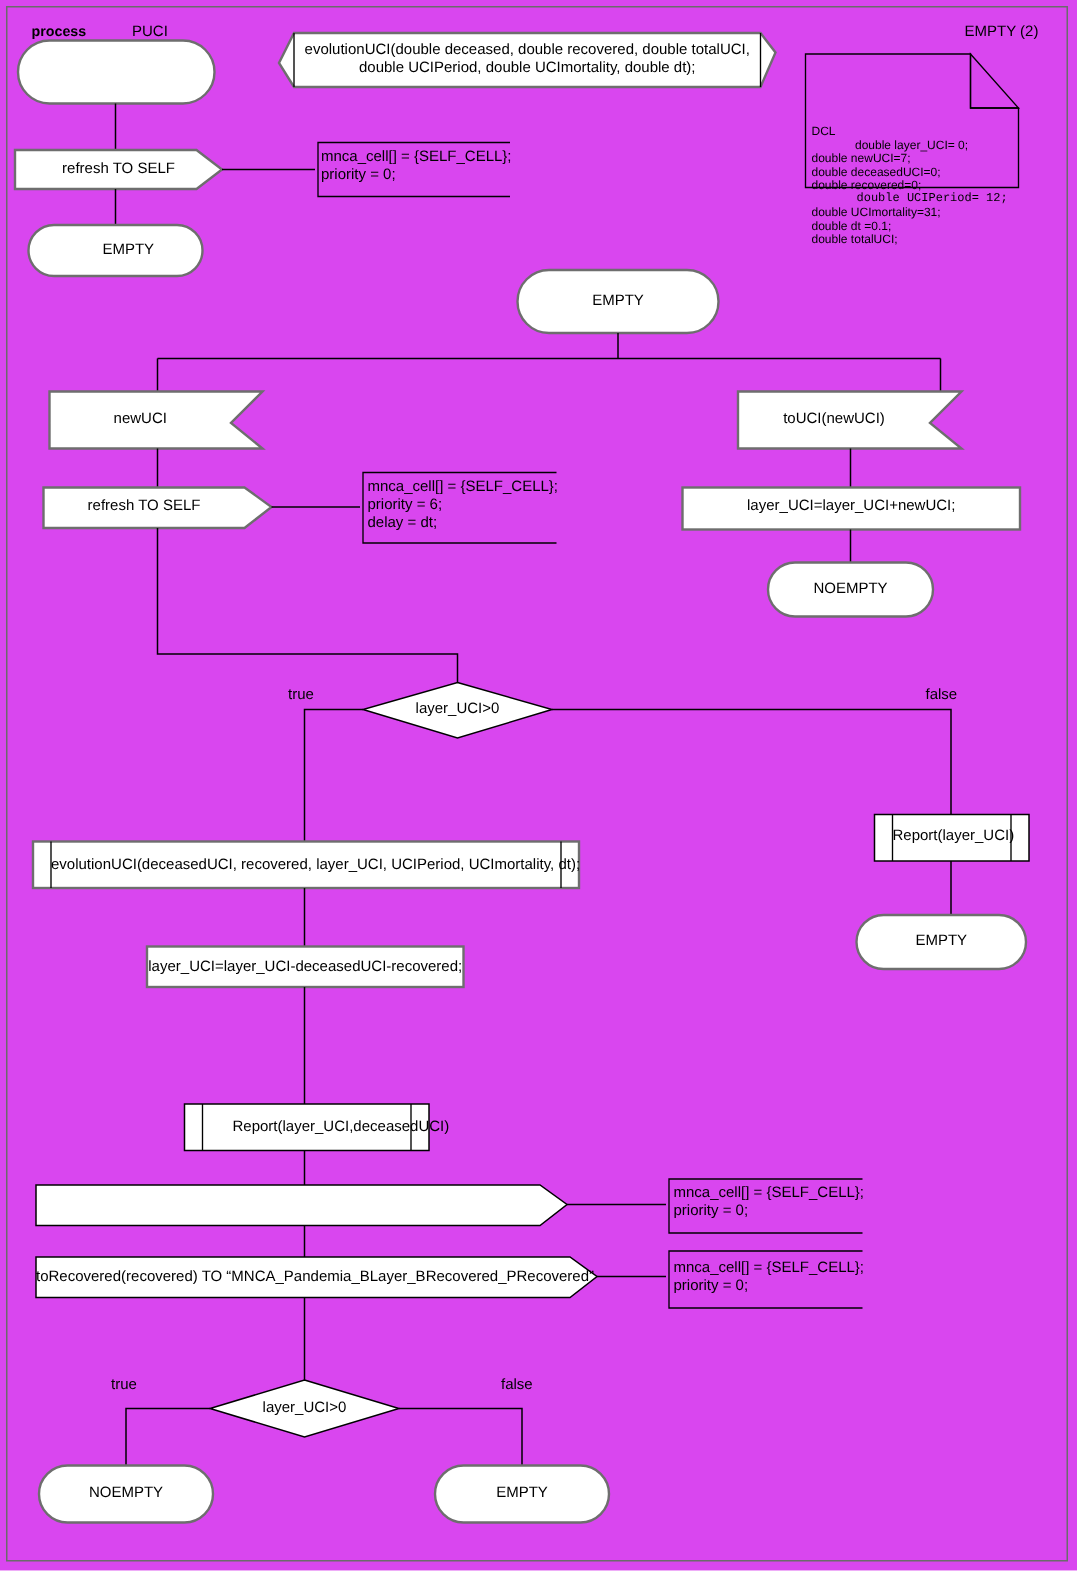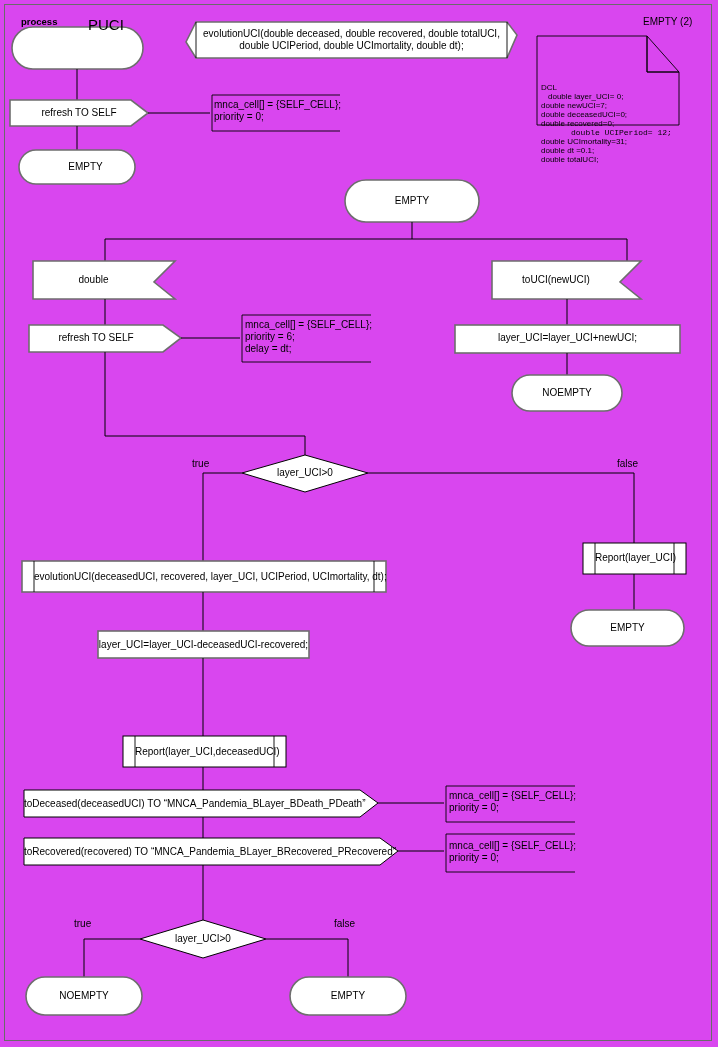--- a/index.html
+++ b/index.html
@@ -2,21 +2,21 @@
 <html><head>
 <meta charset="utf-8">
 <style>
   html,body{margin:0;padding:0;background:#ffffff;}
   body{font-family:"Liberation Sans", sans-serif;}
   #page{position:relative;width:718px;height:1047px;background:#d946ef;overflow:hidden;}
   #frame{position:absolute;left:4px;top:4px;width:708px;height:1037px;
          border:1.5px solid #6b6b6b;box-sizing:border-box;}
   .lbl{position:absolute;white-space:pre;color:#000;}
   .hdr{font-size:9.5px;font-weight:bold;}
-  .hdr2{font-size:15px;font-weight:normal;}
+  .hdr2{font-size:10px;font-weight:normal;}
   .txt{font-size:10px;line-height:11px;}
   .txt8{font-size:8px;line-height:9.6px;margin-top:44px;}
   .ctr{text-align:center;}
   svg{position:absolute;left:0;top:0;width:718px;height:1047px;overflow:visible;}
   .sh{fill:#ffffff;stroke:#000000;stroke-width:1;}
   .shg{fill:#ffffff;stroke:#6e6e6e;stroke-width:1.6;}
   .ln{stroke:#000000;stroke-width:1;fill:none;}
   .thin{stroke:#000;stroke-width:0.9;fill:none;}
 </style>
 </head>
@@ -117,60 +117,59 @@
   </svg>
 
   <div class="lbl hdr" style="left:21px;top:16px;">process</div>
   <div class="lbl hdr2" style="left:88px;top:16px;">PUCI</div>
   <div class="lbl txt" style="left:643px;top:16px;">EMPTY (2)</div>
 
   <div class="lbl txt ctr" style="left:196px;top:40px;width:311px;">double UCIPeriod, double UCImortality, double dt);</div>
   <div class="lbl txt ctr" style="left:196px;top:28px;width:311px;">evolutionUCI(double deceased, double recovered, double totalUCI,</div>
 
   <div class="lbl txt8" style="left:541px;top:39px;">DCL</div>
-  <div class="lbl txt8" style="left:548px;top:48px;">double layer_UCI= 0;</div>
+  <div class="lbl txt8" style="left:570px;top:48px;">double layer_UCI= 0;</div>
   <div class="lbl txt8" style="left:541px;top:57px;">double newUCI=7;</div>
   <div class="lbl txt8" style="left:541px;top:66px;">double deceasedUCI=0;</div>
   <div class="lbl txt8" style="left:541px;top:75px;">double recovered=0;</div>
   <div class="lbl txt8" style="left:571px;top:84px;font-family:Liberation Mono, monospace;">double UCIPeriod= 12;</div>
   <div class="lbl txt8" style="left:541px;top:93px;">double UCImortality=31;</div>
   <div class="lbl txt8" style="left:541px;top:102px;">double dt =0.1;</div>
   <div class="lbl txt8" style="left:541px;top:111px;">double totalUCI;</div>
 
   <div class="lbl txt ctr" style="left:10px;top:107px;width:138px;">refresh TO SELF</div>
   <div class="lbl txt ctr" style="left:36px;top:161px;width:99px;">EMPTY</div>
 
   <div class="lbl txt" style="left:214px;top:99px;">mnca_cell[] = {SELF_CELL};</div>
   <div class="lbl txt" style="left:214px;top:111px;">priority = 0;</div>
 
   <div class="lbl txt ctr" style="left:366px;top:195px;width:92px;">EMPTY</div>
 
-  <div class="lbl txt ctr" style="left:33px;top:274px;width:121px;">double</div>
+  <div class="lbl txt ctr" style="left:33px;top:274px;width:121px;">newUCI</div>
   <div class="lbl txt ctr" style="left:29px;top:332px;width:134px;">refresh TO SELF</div>
 
   <div class="lbl txt" style="left:245px;top:319px;">mnca_cell[] = {SELF_CELL};</div>
   <div class="lbl txt" style="left:245px;top:331px;text-align:center;">priority = 6;</div>
   <div class="lbl txt" style="left:245px;top:343px;">delay = dt;</div>
 
   <div class="lbl txt ctr" style="left:492px;top:274px;width:128px;">toUCI(newUCI)</div>
   <div class="lbl txt ctr" style="left:455px;top:332px;width:225px;">layer_UCI=layer_UCI+newUCI;</div>
   <div class="lbl txt ctr" style="left:530px;top:387px;width:74px;">NOEMPTY</div>
 
   <div class="lbl txt ctr" style="left:255px;top:467px;width:100px;">layer_UCI&gt;0</div>
   <div class="lbl txt" style="left:192px;top:458px;">true</div>
   <div class="lbl txt" style="left:617px;top:458px;">false</div>
 
   <div class="lbl txt ctr" style="left:34px;top:571px;width:340px;">evolutionUCI(deceasedUCI, recovered, layer_UCI, UCIPeriod, UCImortality, dt);</div>
   <div class="lbl txt ctr" style="left:98px;top:639px;width:211px;">layer_UCI=layer_UCI-deceasedUCI-recovered;</div>
-  <div class="lbl txt ctr" style="left:135px;top:746px;width:139px;">Report(layer_UCI,deceasedUCI)</div>
+  <div class="lbl txt ctr" style="left:135px;top:746px;width:139px;padding-left:20px;">Report(layer_UCI,deceasedUCI)</div>
 
   <div class="lbl txt ctr" style="left:595px;top:552px;width:79px;">Report(layer_UCI)</div>
   <div class="lbl txt ctr" style="left:589px;top:622px;width:77px;">EMPTY</div>
 
-  <div class="lbl txt ctr" style="left:24px;top:798px;width:336px;">toDeceased(deceasedUCI) TO “MNCA_Pandemia_BLayer_BDeath_PDeath”</div>
   <div class="lbl txt" style="left:449px;top:790px;">mnca_cell[] = {SELF_CELL};</div>
   <div class="lbl txt" style="left:449px;top:802px;">priority = 0;</div>
 
   <div class="lbl txt ctr" style="left:24px;top:846px;width:356px;">toRecovered(recovered) TO “MNCA_Pandemia_BLayer_BRecovered_PRecovered”</div>
   <div class="lbl txt" style="left:449px;top:840px;">mnca_cell[] = {SELF_CELL};</div>
   <div class="lbl txt" style="left:449px;top:852px;">priority = 0;</div>
 
   <div class="lbl txt ctr" style="left:153px;top:933px;width:100px;">layer_UCI&gt;0</div>
   <div class="lbl txt" style="left:74px;top:918px;">true</div>
   <div class="lbl txt" style="left:334px;top:918px;">false</div>

